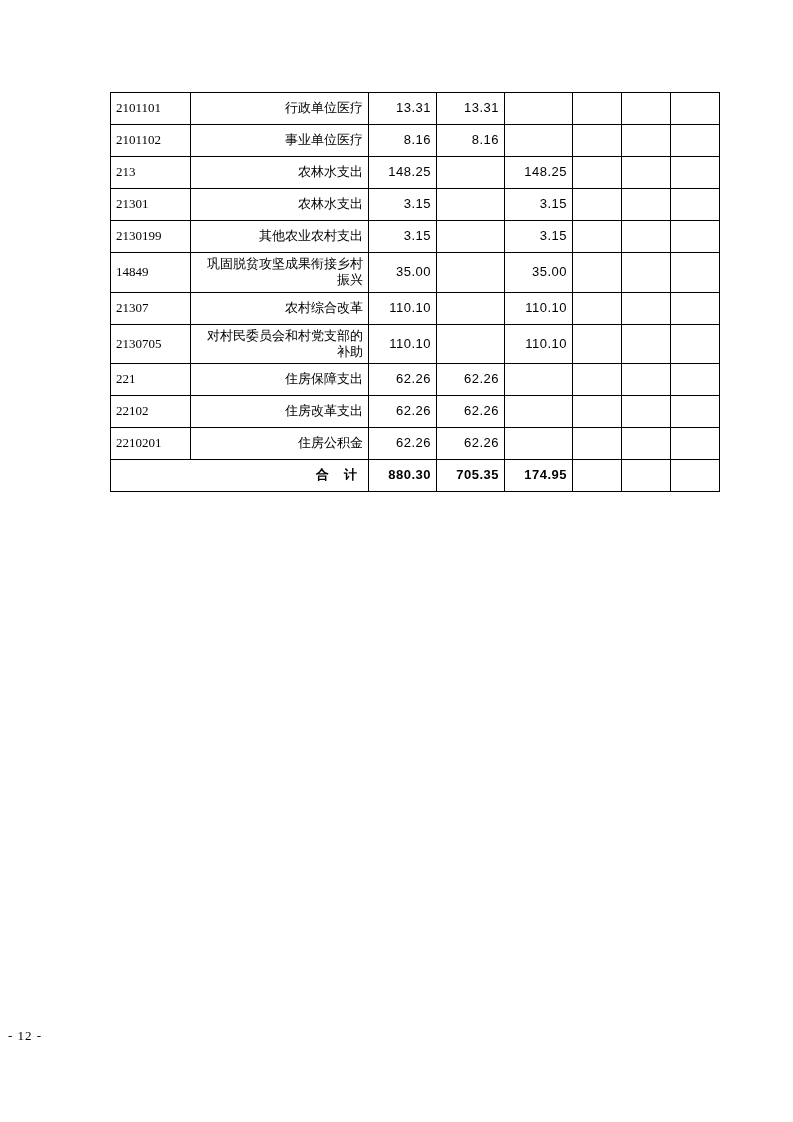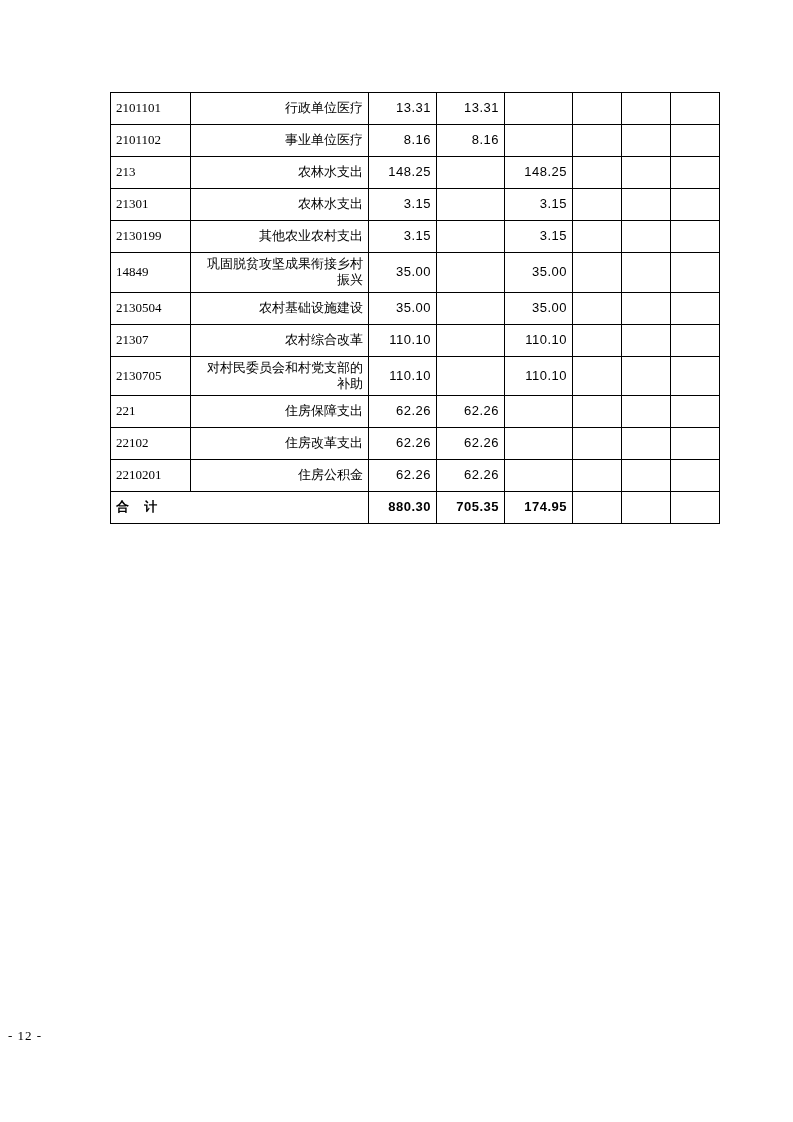--- a/index.html
+++ b/index.html
@@ -43,21 +43,21 @@
   .col-name    { width: 178px; text-align: right; padding-left: 8px; }
   .col-num     { width: 68px;  text-align: right; padding-right: 10px;
                  font-family: Liberation Sans, sans-serif;
                  letter-spacing: 0.5px; }
   .col-blank   { width: 49px; }
   .row-total td {
     font-weight: bold;
     height: 32px;
   }
   .total-label {
-    text-align: left;
+    text-align: right;
     letter-spacing: 6px;
     font-weight: bold;
   }
   .page-number {
     position: absolute;
     left: 8px;
     top: 1028px;
     width: 793px;
     text-align: left;
     font-size: 13px;
@@ -133,30 +133,20 @@
         <td class="col-code">14849</td>
         <td class="col-name nowrap-name">巩固脱贫攻坚成果衔接乡村振兴</td>
         <td class="col-num">35.00</td>
         <td class="col-num"></td>
         <td class="col-num">35.00</td>
         <td class="col-blank"></td>
         <td class="col-blank"></td>
         <td class="col-blank"></td>
       </tr>
 
-      <tr>
-        <td class="col-code">2130504</td>
-        <td class="col-name">农村基础设施建设</td>
-        <td class="col-num">35.00</td>
-        <td class="col-num"></td>
-        <td class="col-num">35.00</td>
-        <td class="col-blank"></td>
-        <td class="col-blank"></td>
-        <td class="col-blank"></td>
-      </tr>
 
       <tr>
         <td class="col-code">21307</td>
         <td class="col-name">农村综合改革</td>
         <td class="col-num">110.10</td>
         <td class="col-num"></td>
         <td class="col-num">110.10</td>
         <td class="col-blank"></td>
         <td class="col-blank"></td>
         <td class="col-blank"></td>

